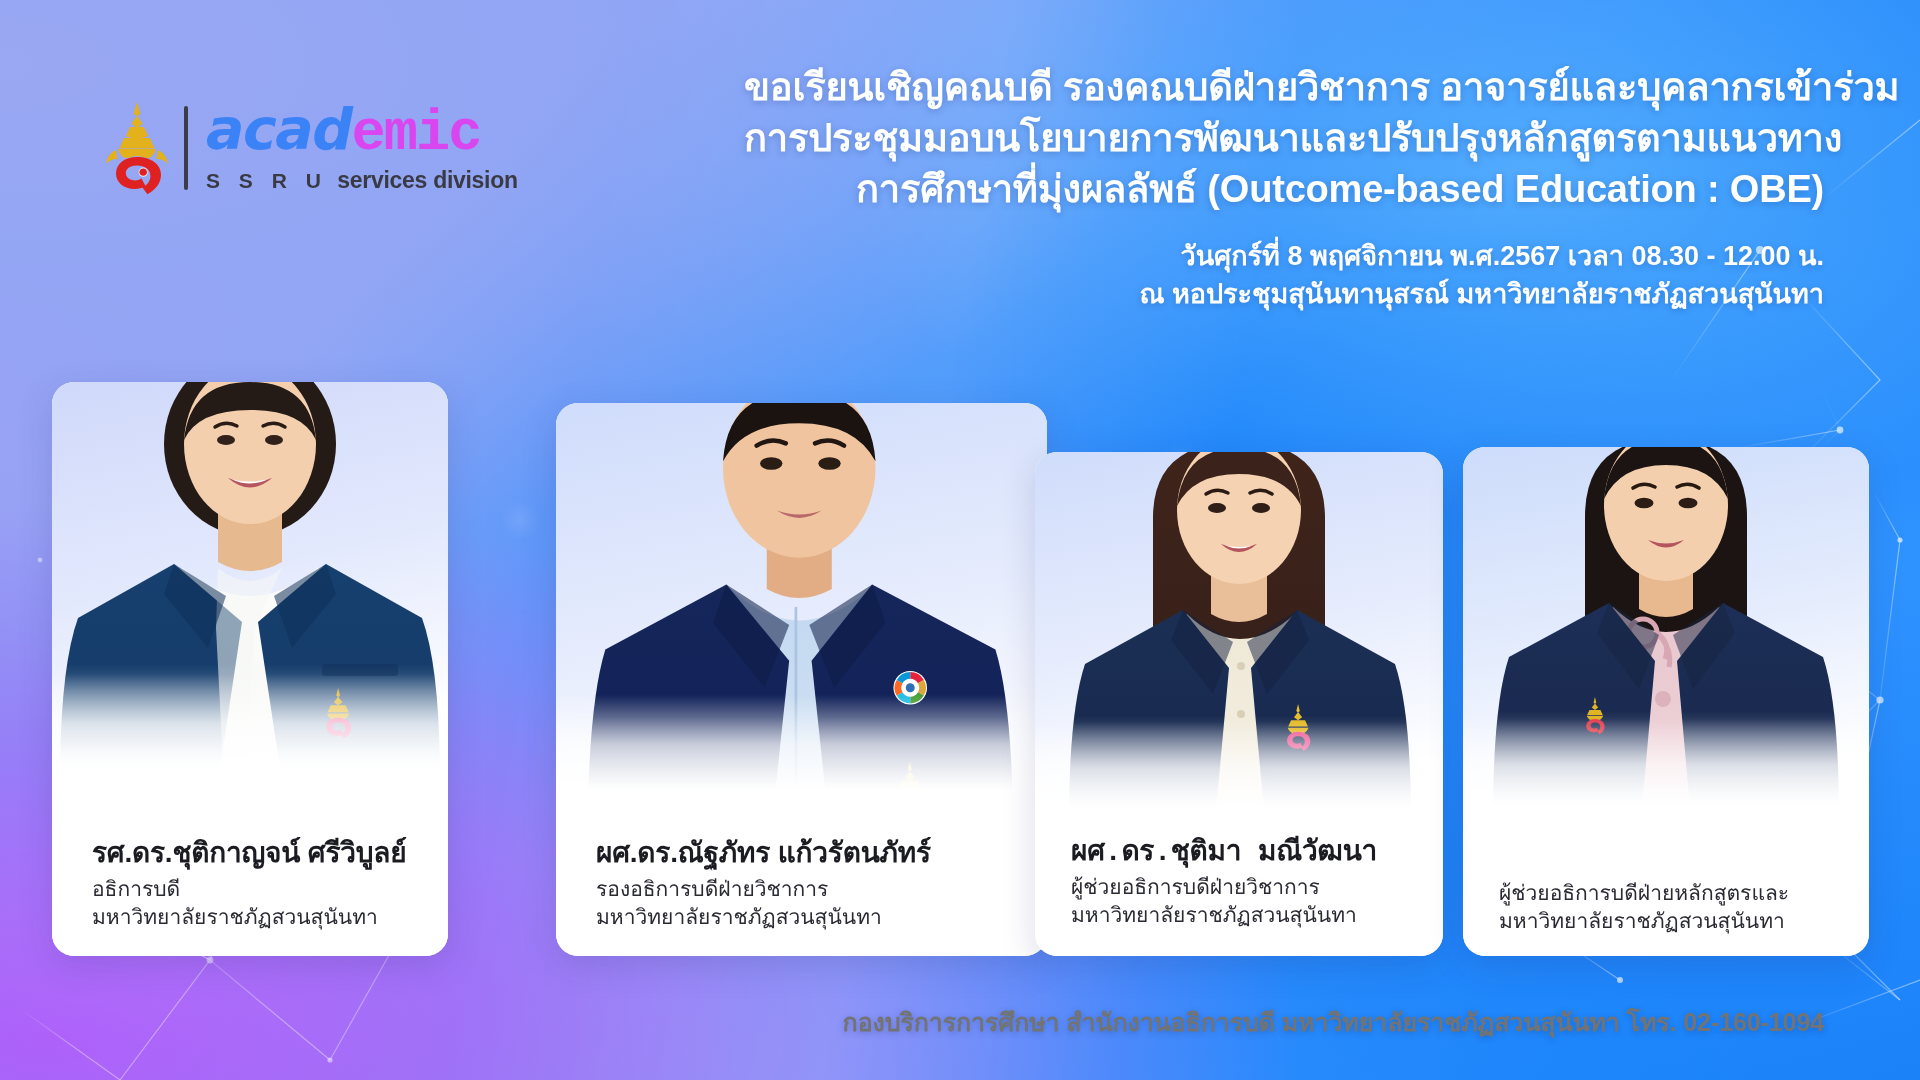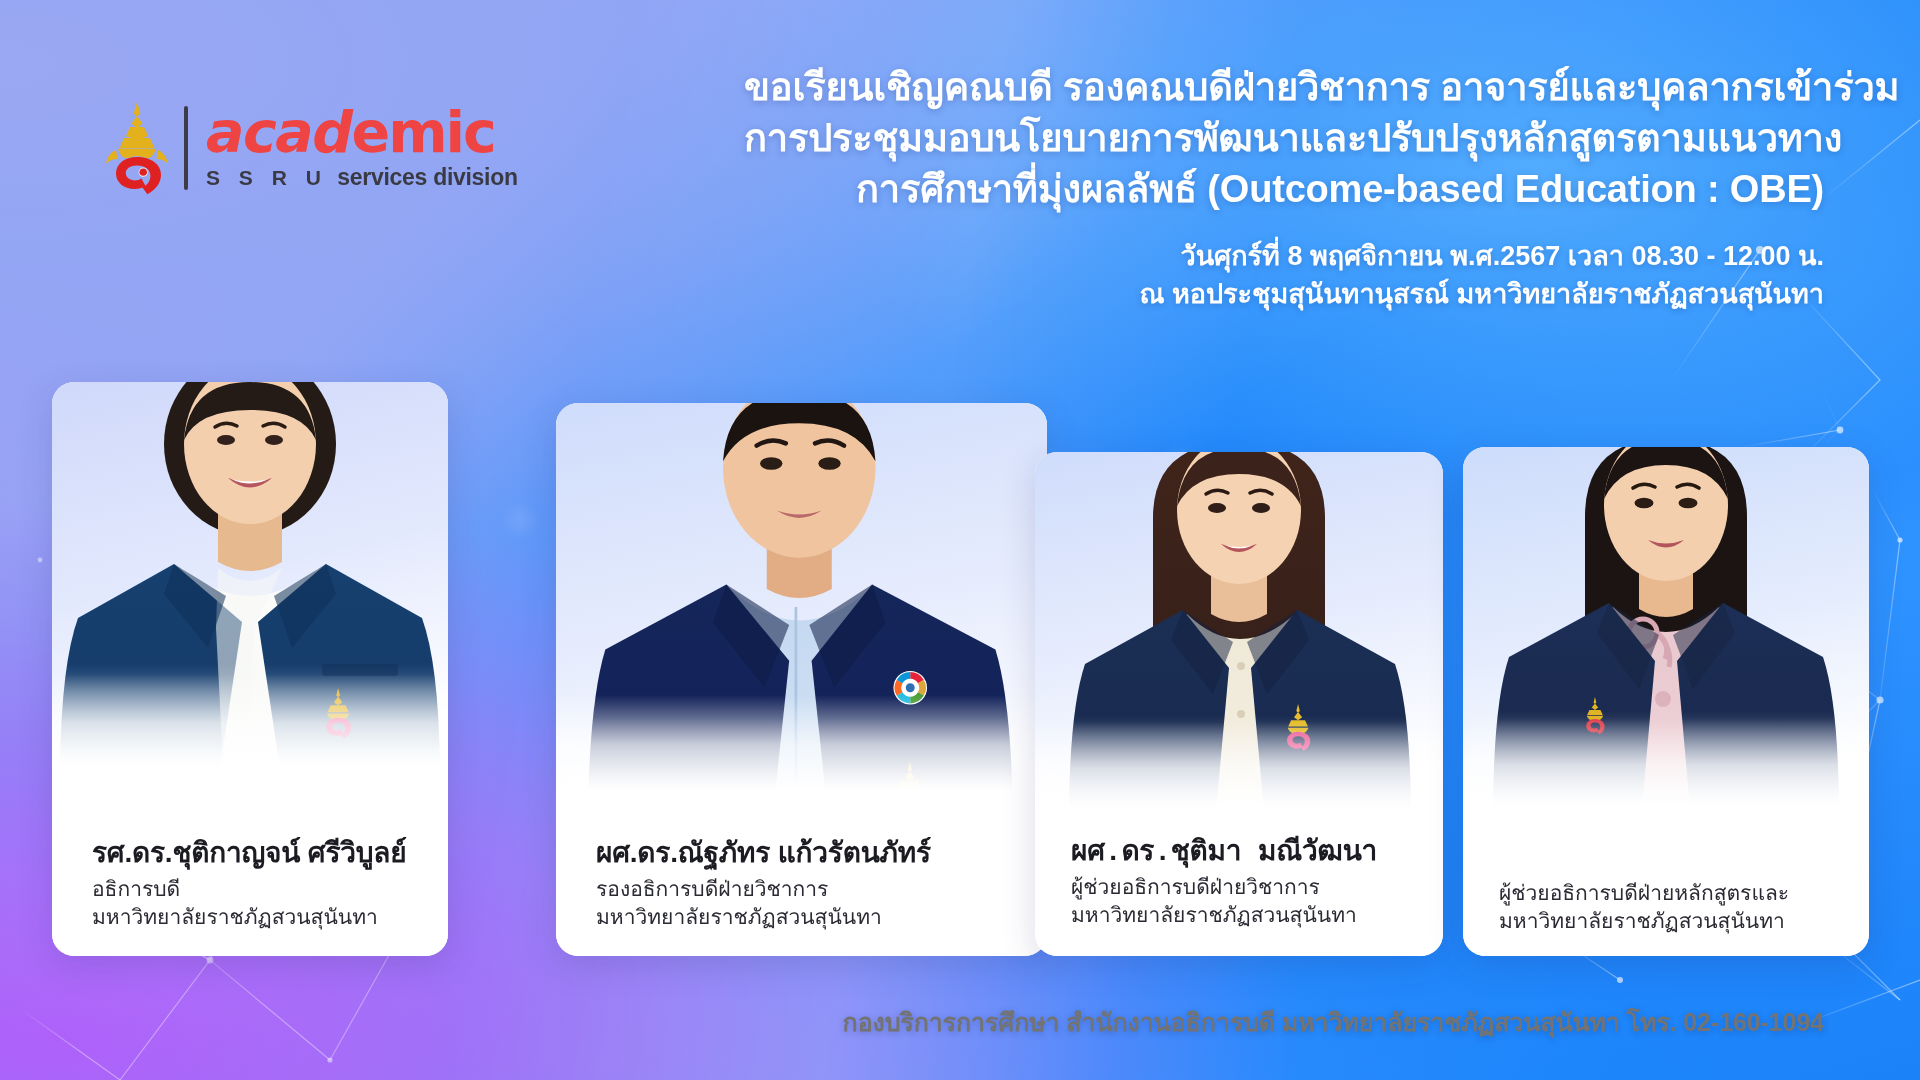--- a/index.html
+++ b/index.html
@@ -51,22 +51,22 @@
   .logo-divider{
     width:4px;height:84px;background:#3c3c46;border-radius:2px;margin:0 6px 0 2px;
     align-self:center;
   }
   .logo-text{display:flex;flex-direction:column;justify-content:center;}
   .logo-word{
     font-size:57px;line-height:.96;font-weight:700;letter-spacing:-1.5px;
     font-style:italic;
     font-family:"DejaVu Sans","Liberation Sans",sans-serif;
   }
-  .logo-acad{color:#ef4444;}
-  .logo-emic{color:#ef4444;font-style:normal;letter-spacing:-2px;}
+  .logo-acad{color:#3b82f6;}
+  .logo-emic{color:#d946ef;font-style:normal;letter-spacing:-2px;font-family:Liberation Mono, monospace;}
   .logo-sub{
     display:flex;align-items:baseline;gap:10px;margin-top:5px;
     color:#3a3a44;font-weight:700;font-size:22px;justify-content:space-between;
   }
   .logo-ssru{letter-spacing:6.5px;font-size:21px;}
   .logo-services{letter-spacing:-.3px;font-size:23px;}
 
   
   .header{
     position:absolute;right:96px;top:62px;

